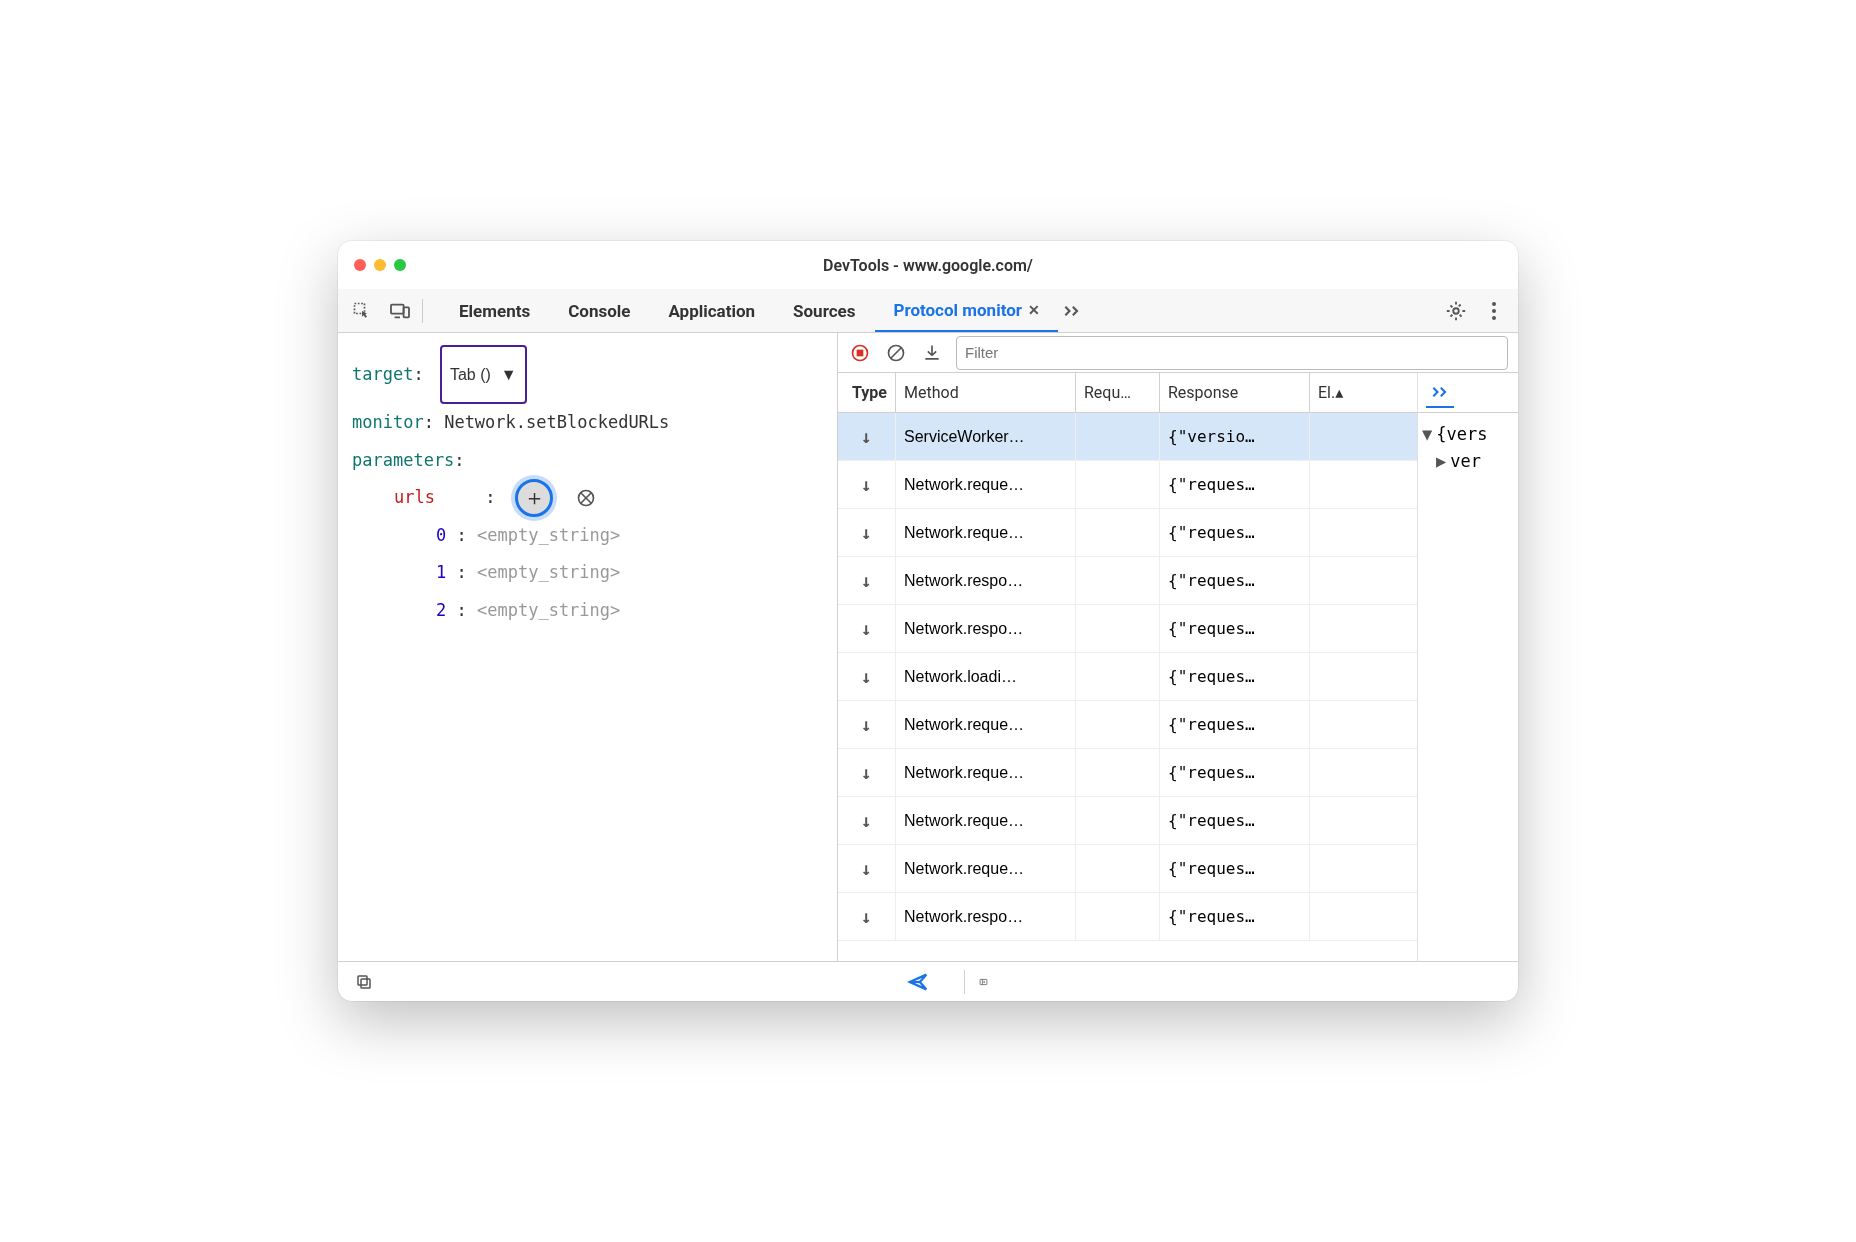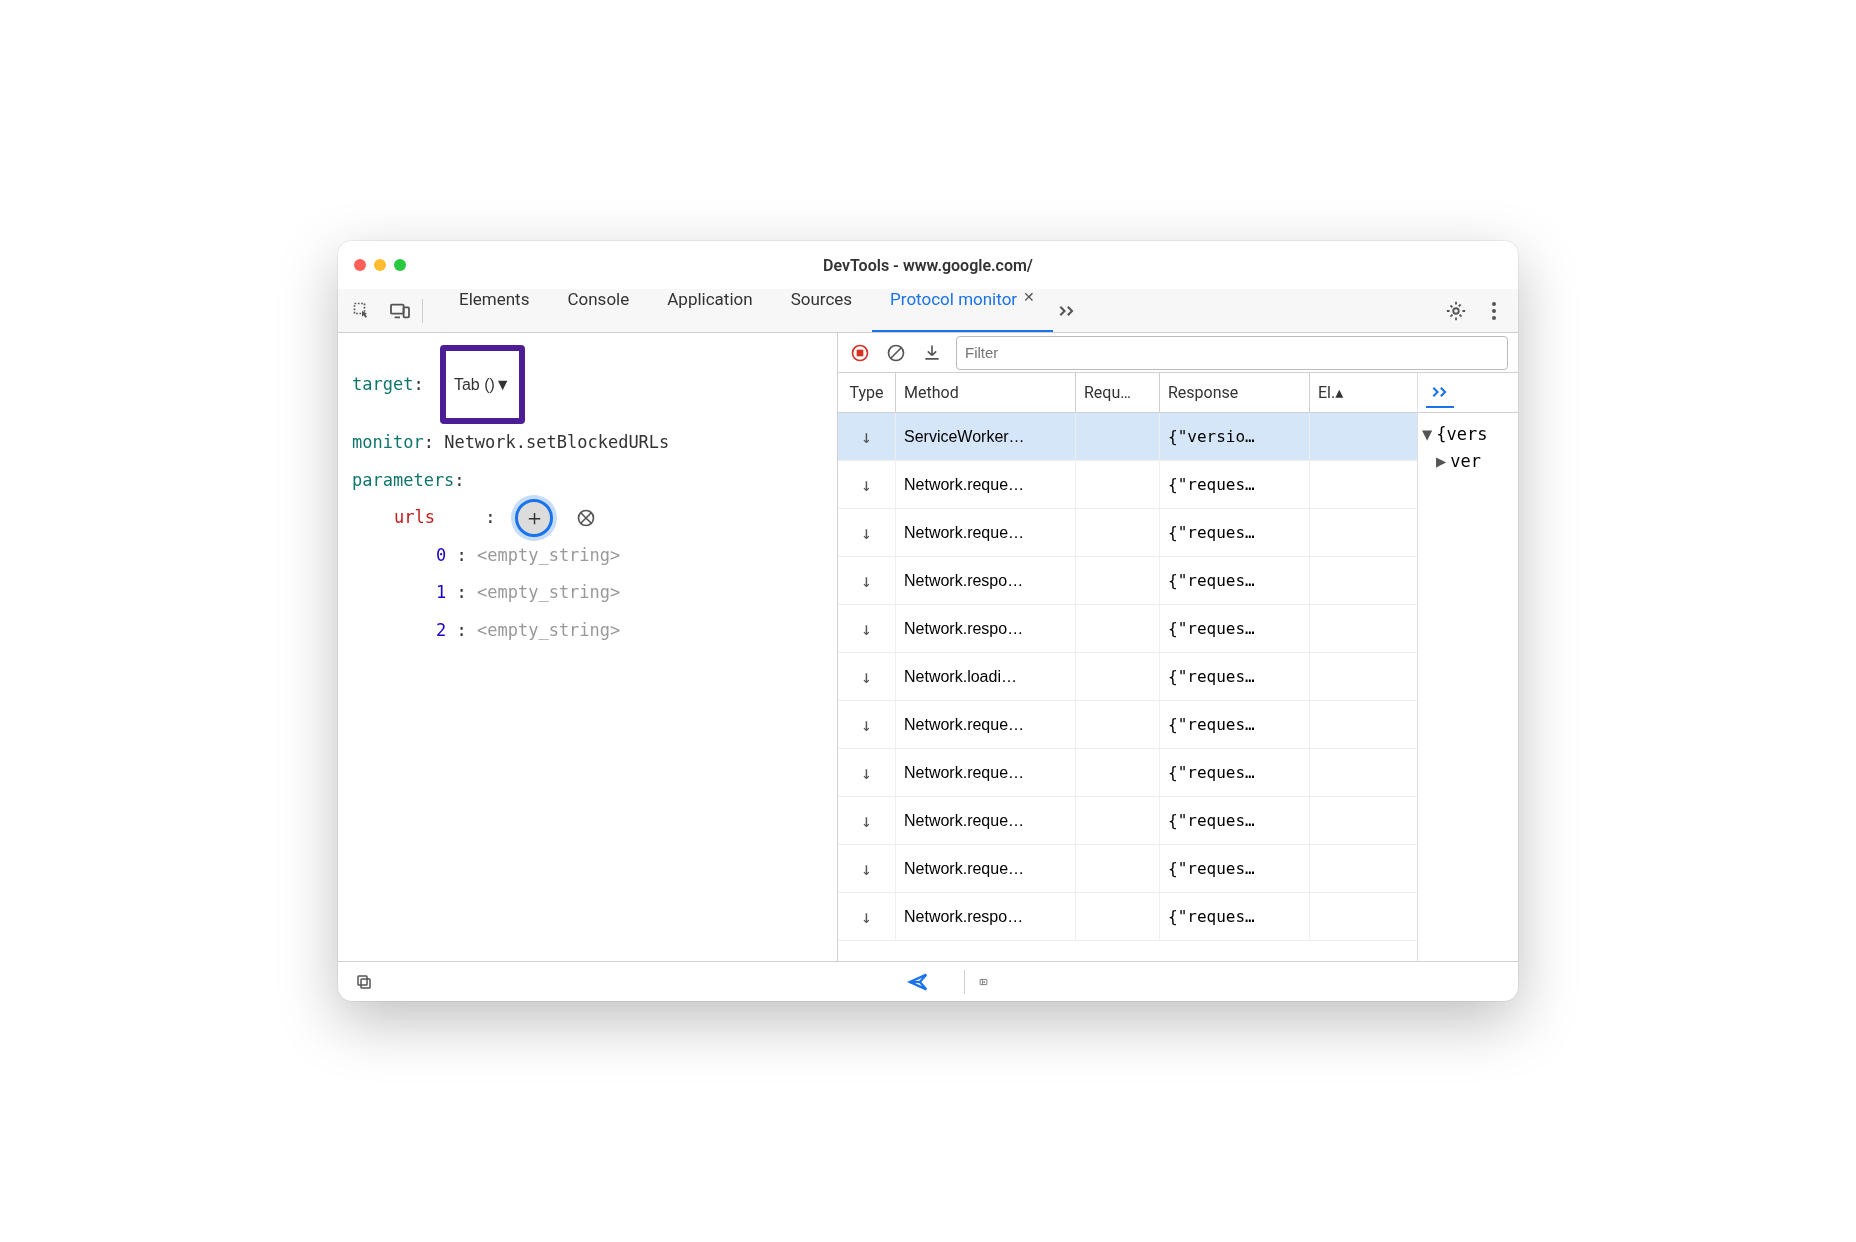--- a/index.html
+++ b/index.html
@@ -53,25 +53,26 @@
       gap: 12px;
       background: #f7f7f7;
     }
     .toolbar-left-icons { display: flex; gap: 14px; align-items: center; padding-right: 10px; border-right: 1px solid #ccc; margin-right: 6px;}
     .icon-btn { width: 24px; height: 24px; display: flex; align-items: center; justify-content: center; color: #555; cursor: pointer; }
     .tabs { display: flex; align-items: center; gap: 2px; flex: 1; height: 100%; }
     .tab {
       padding: 0 18px;
       height: 100%;
       display: flex;
-      align-items: flex-start;
+      align-items: center;
       font-size: 17px;
       color: #333;
       cursor: pointer;
       gap: 6px;
+      font-weight: bold;
     }
     .tab.active {
       color: #1a73e8;
       border-bottom: 2px solid #1a73e8;
     }
     .tab-close { font-size: 14px; color: #555; cursor: pointer; }
     .toolbar-right { display: flex; align-items: center; gap: 14px; padding-left: 8px;}
     .main { flex: 1; display: flex; overflow: hidden; }
     .left-panel {
       width: 500px;
@@ -85,26 +86,27 @@
     }
     .kw { color: #0f766e; }
     .colon { color: #333; }
     .val { color: #333; }
     .param-name { color: #c41b1b; }
     .url-idx { color: #1a00c8; }
     .empty-str { color: #999; }
     .dropdown {
       display: inline-flex;
       align-items: center;
-      border: 6px solid #4c1d95;
+      border: 2px solid #4c1d95;
       border-radius: 4px;
-      padding: 16px 8px;
+      padding: 10px 8px;
       margin-left: 6px;
       font-family: -apple-system, sans-serif;
       font-size: 16px;
+      gap: 10px;
       cursor: pointer;
     }
     .indent2 { padding-left: 84px; }
     .urls-row { display: flex; align-items: center; gap: 20px; padding-left: 42px;}
     .plus-btn {
       width: 38px;
       height: 38px;
       border-radius: 50%;
       background: #dcdcdc;
       display: inline-flex;
@@ -148,21 +150,21 @@
       color: #333;
     }
     .th {
       padding: 10px 8px;
       border-right: 1px solid #d0d0d0;
       overflow: hidden;
       text-overflow: ellipsis;
       white-space: nowrap;
     }
     .th:last-child { border-right: none; }
-    .col-type { width: 58px; text-align: center;}
+    .col-type { width: 58px; text-align: right; font-weight: bold;}
     .col-method { width: 180px; }
     .col-req { width: 84px; }
     .col-resp { width: 150px; }
     .col-el { flex: 1; }
     .table-rows { flex: 1; overflow-y: hidden; font-family: "SF Mono", Menlo, Consolas, monospace; font-size: 16px;}
     .tr { display: flex; border-bottom: 1px solid #eee; height: 48px; align-items: center;}
     .tr.selected { background: #d6e6f9; }
     .td { padding: 0 8px; border-right: 1px solid #eee; overflow: hidden; text-overflow: ellipsis; white-space: nowrap; height: 100%; display: flex; align-items: center;}
     .td:last-child { border-right: none; }
     .td.col-type { justify-content: center; color: #555; font-size: 18px;}

